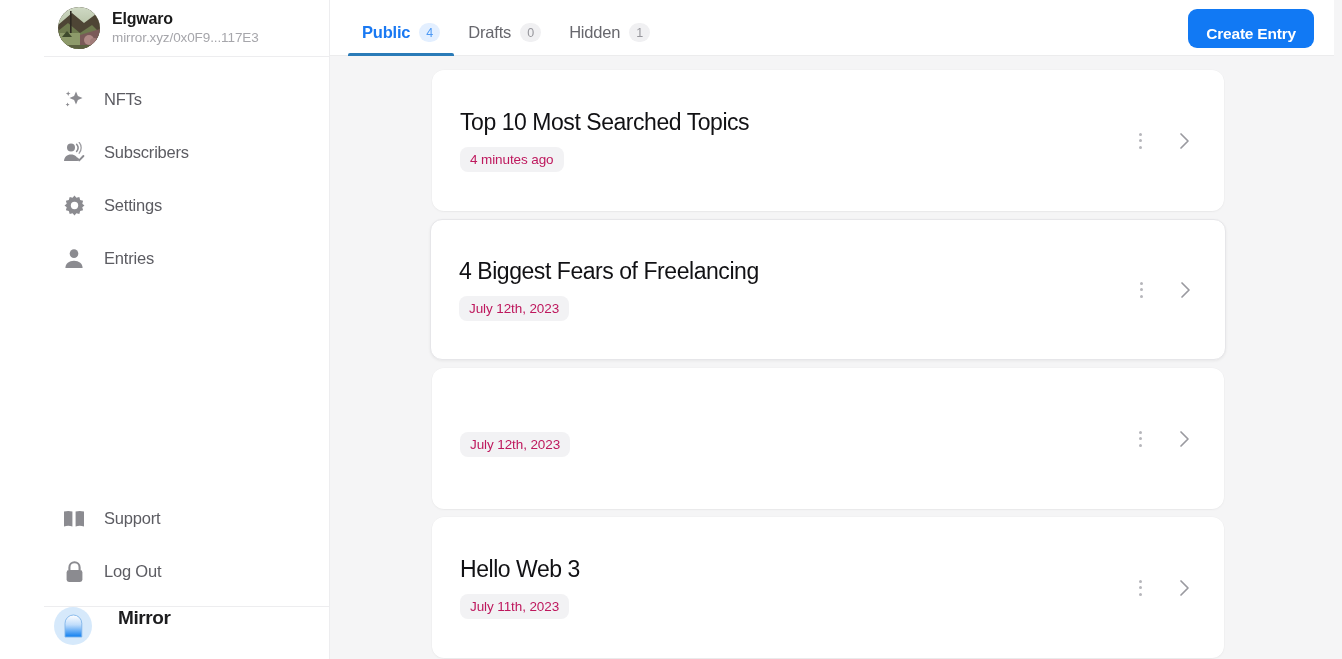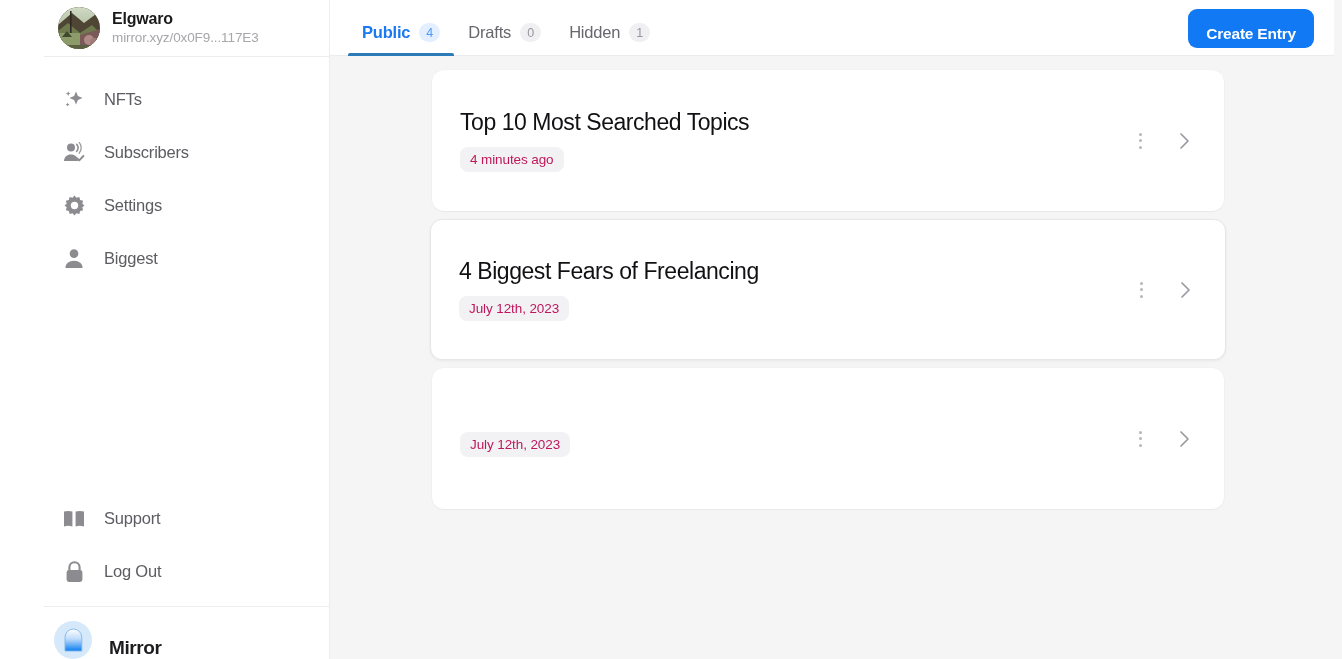--- a/index.html
+++ b/index.html
@@ -64,24 +64,24 @@
     font-size: 16.5px; color: #5c5c62; letter-spacing: -0.2px;
   }
   .nav-item.active .nav-icon { color: #1a79f2; }
   .nav-item.active .nav-label { color: #1a79f2; font-weight: 600; }
 
   .nav-spacer { flex: 1 1 auto; }
 
   .nav-bottom { padding-bottom: 0; }
   .brand-sep { height: 1px; background: #ededef; margin: 8px 0 0 0; }
   .brand {
-    display: flex; align-items: flex-end;
+    display: flex; align-items: flex-start;
     height: 52px;
     padding-left: 10px;
-    gap: 17px;
+    gap: 26px;
     cursor: pointer;
   }
   .brand-logo {
     width: 38px; height: 38px; border-radius: 50%;
     background: #d6e9fb;
     display: flex; align-items: center; justify-content: center;
     flex: 0 0 38px;
   }
   .brand-name {
     font-size: 19px; font-weight: 700; color: #1d1d1f; letter-spacing: -0.4px;
@@ -279,21 +279,21 @@
         <span class="nav-label">Settings</span>
       </div>
 
       <div class="nav-item">
         <span class="nav-icon">
           <svg width="20" height="21" viewBox="0 0 20 21" fill="currentColor" aria-hidden="true">
             <circle cx="10" cy="5.6" r="4.3"></circle>
             <path d="M1.4 20c0-4.2 3.6-7.2 8.6-7.2s8.6 3 8.6 7.2H1.4z"></path>
           </svg>
         </span>
-        <span class="nav-label">Biggest</span>
+        <span class="nav-label">Entries</span>
       </div>
 
     </nav>
 
     <div class="nav-spacer"></div>
 
     <div class="nav-bottom">
 
       <div class="nav-item">
         <span class="nav-icon">
@@ -414,16 +414,34 @@
               <i></i>
             </span>
           <span class="chev">
             <svg width="24" height="24" viewBox="0 0 24 24" fill="none" stroke="currentColor" stroke-width="1.7" stroke-linecap="round" stroke-linejoin="round" aria-hidden="true">
                 <path d="M9 5l7 7-7 7"></path>
               </svg>
           </span>
         </div>
       </article>
 
+      <article class="entry-card">
+        <div class="entry-body">
+          <div class="entry-title">Hello Web 3</div>
+          <span class="entry-date">July 11th, 2023</span>
+        </div>
+        <div class="entry-actions">
+          <span class="kebab">
+              <i></i>
+              <i></i>
+              <i></i>
+            </span>
+          <span class="chev">
+            <svg width="24" height="24" viewBox="0 0 24 24" fill="none" stroke="currentColor" stroke-width="1.7" stroke-linecap="round" stroke-linejoin="round" aria-hidden="true">
+                <path d="M9 5l7 7-7 7"></path>
+              </svg>
+          </span>
+        </div>
+      </article>
 
     </div>
   </section>
 </div>
 
 </body></html>

